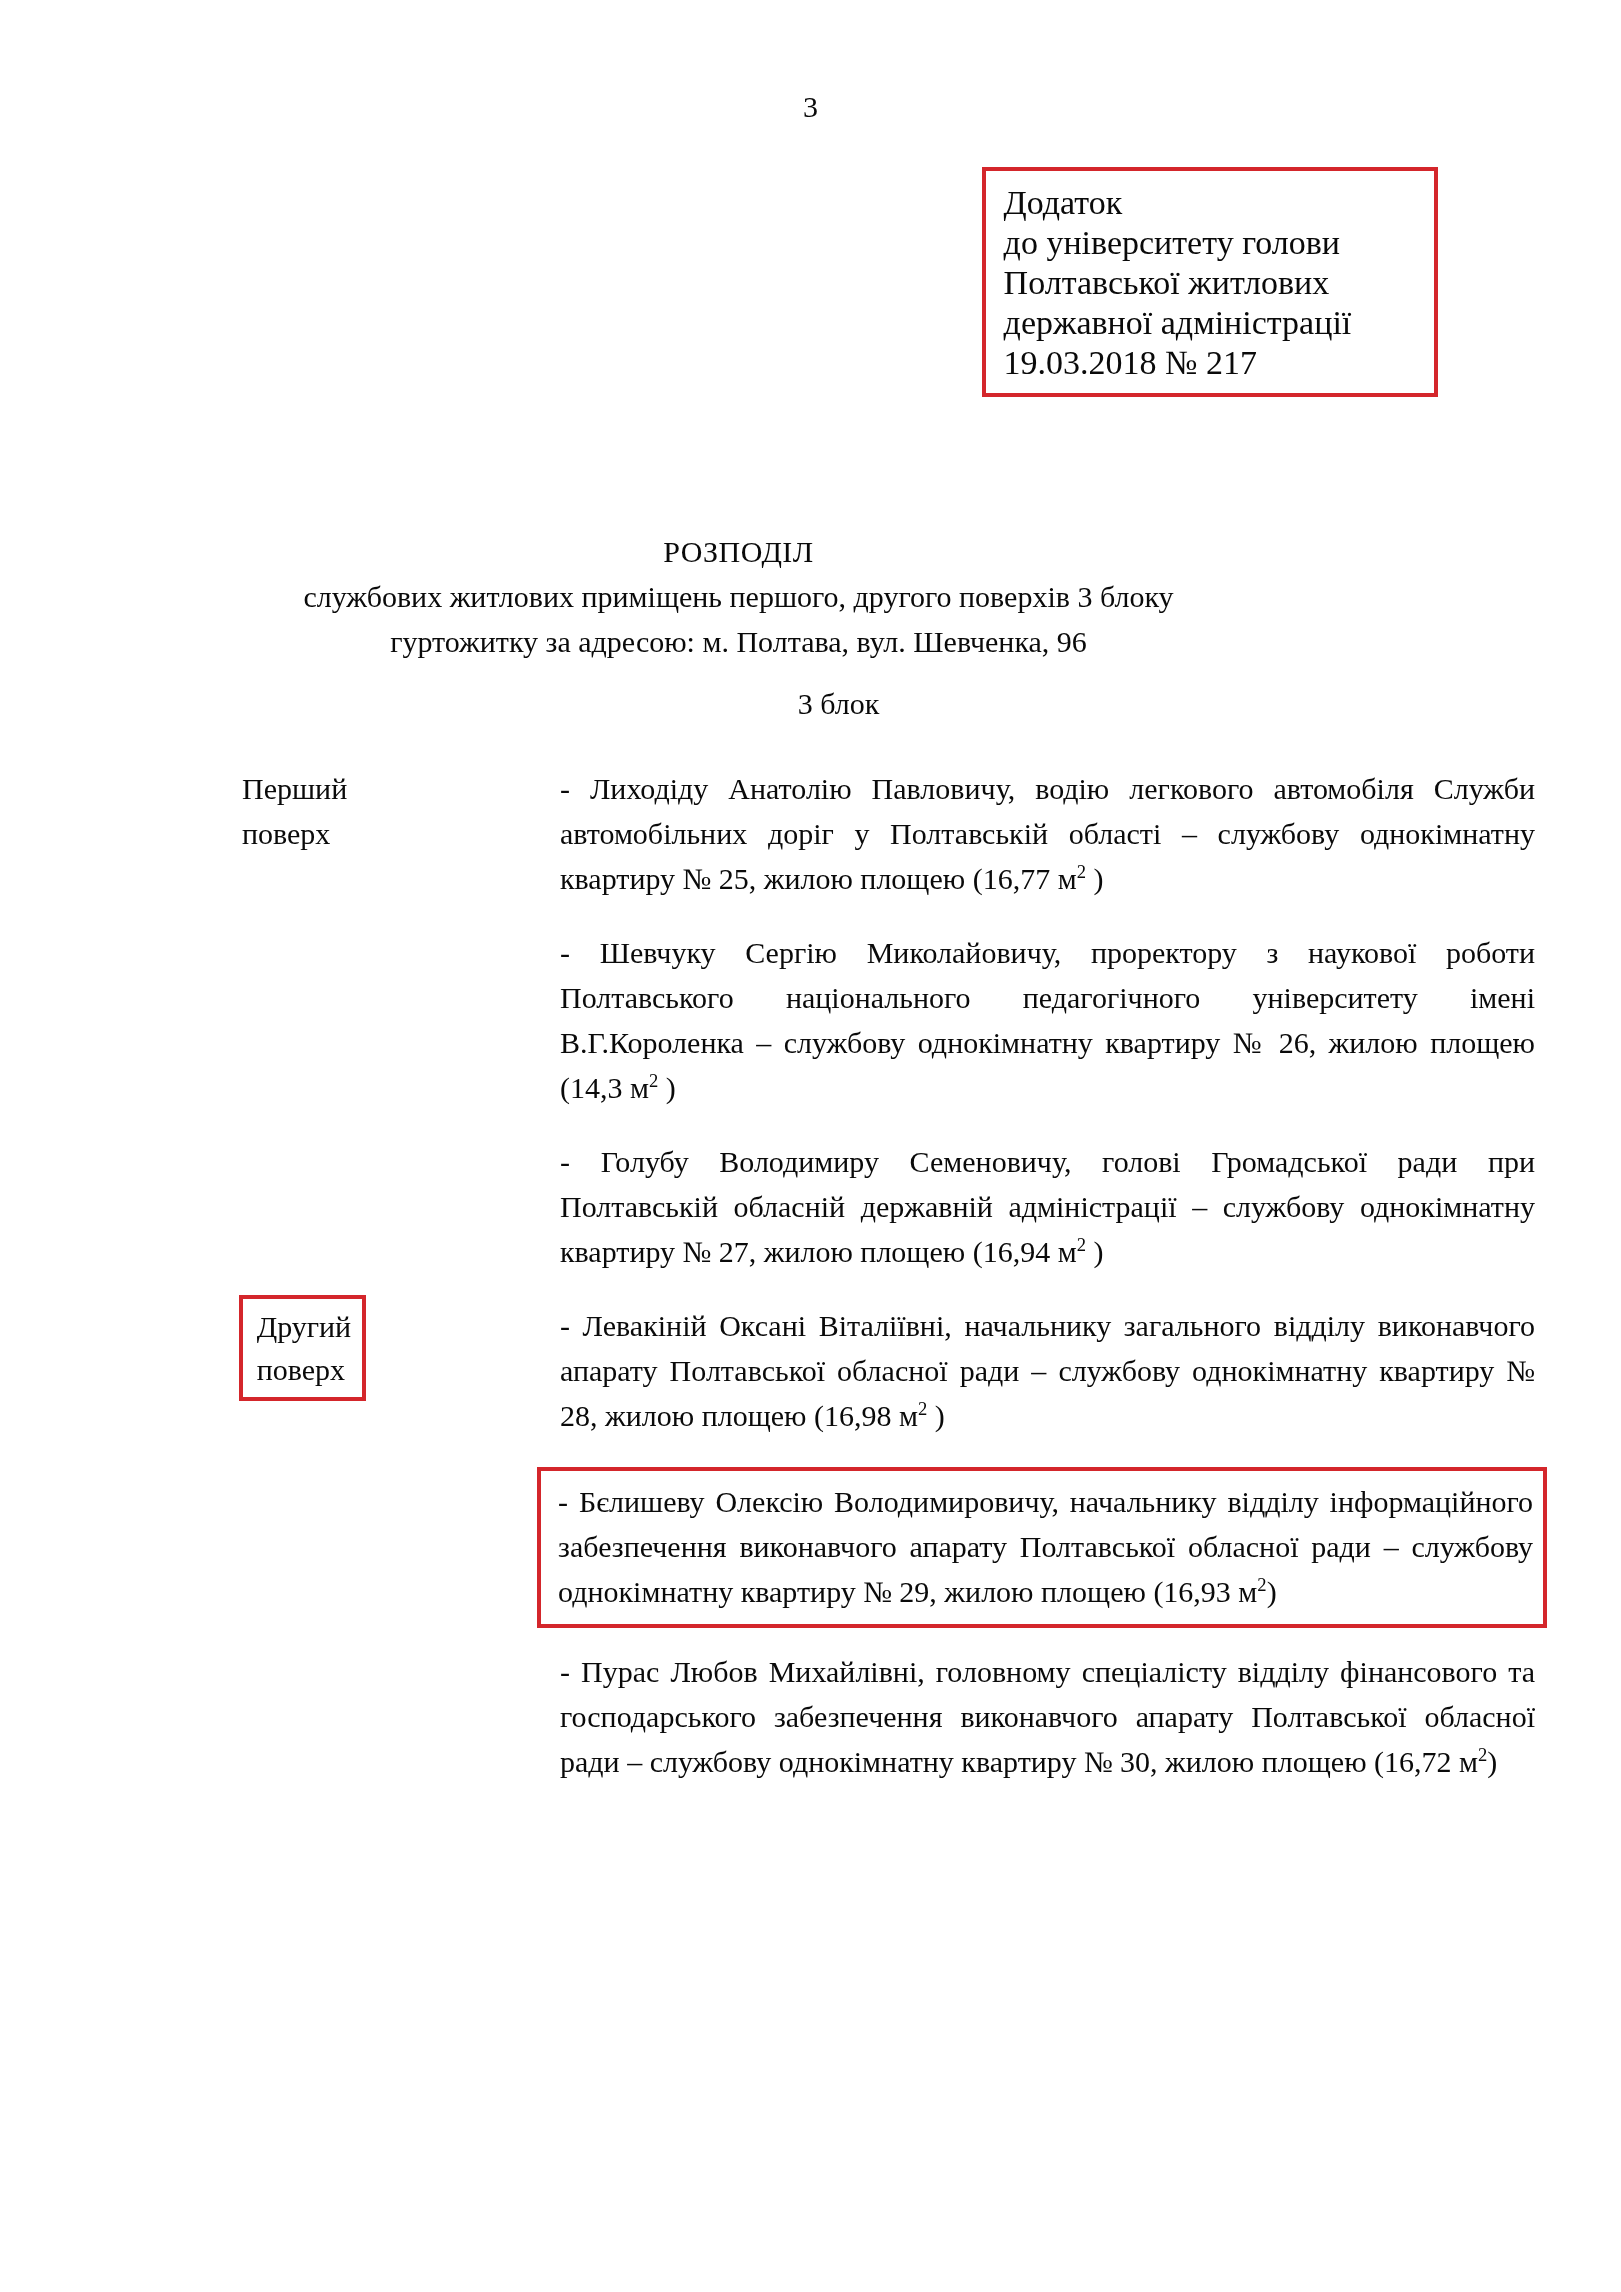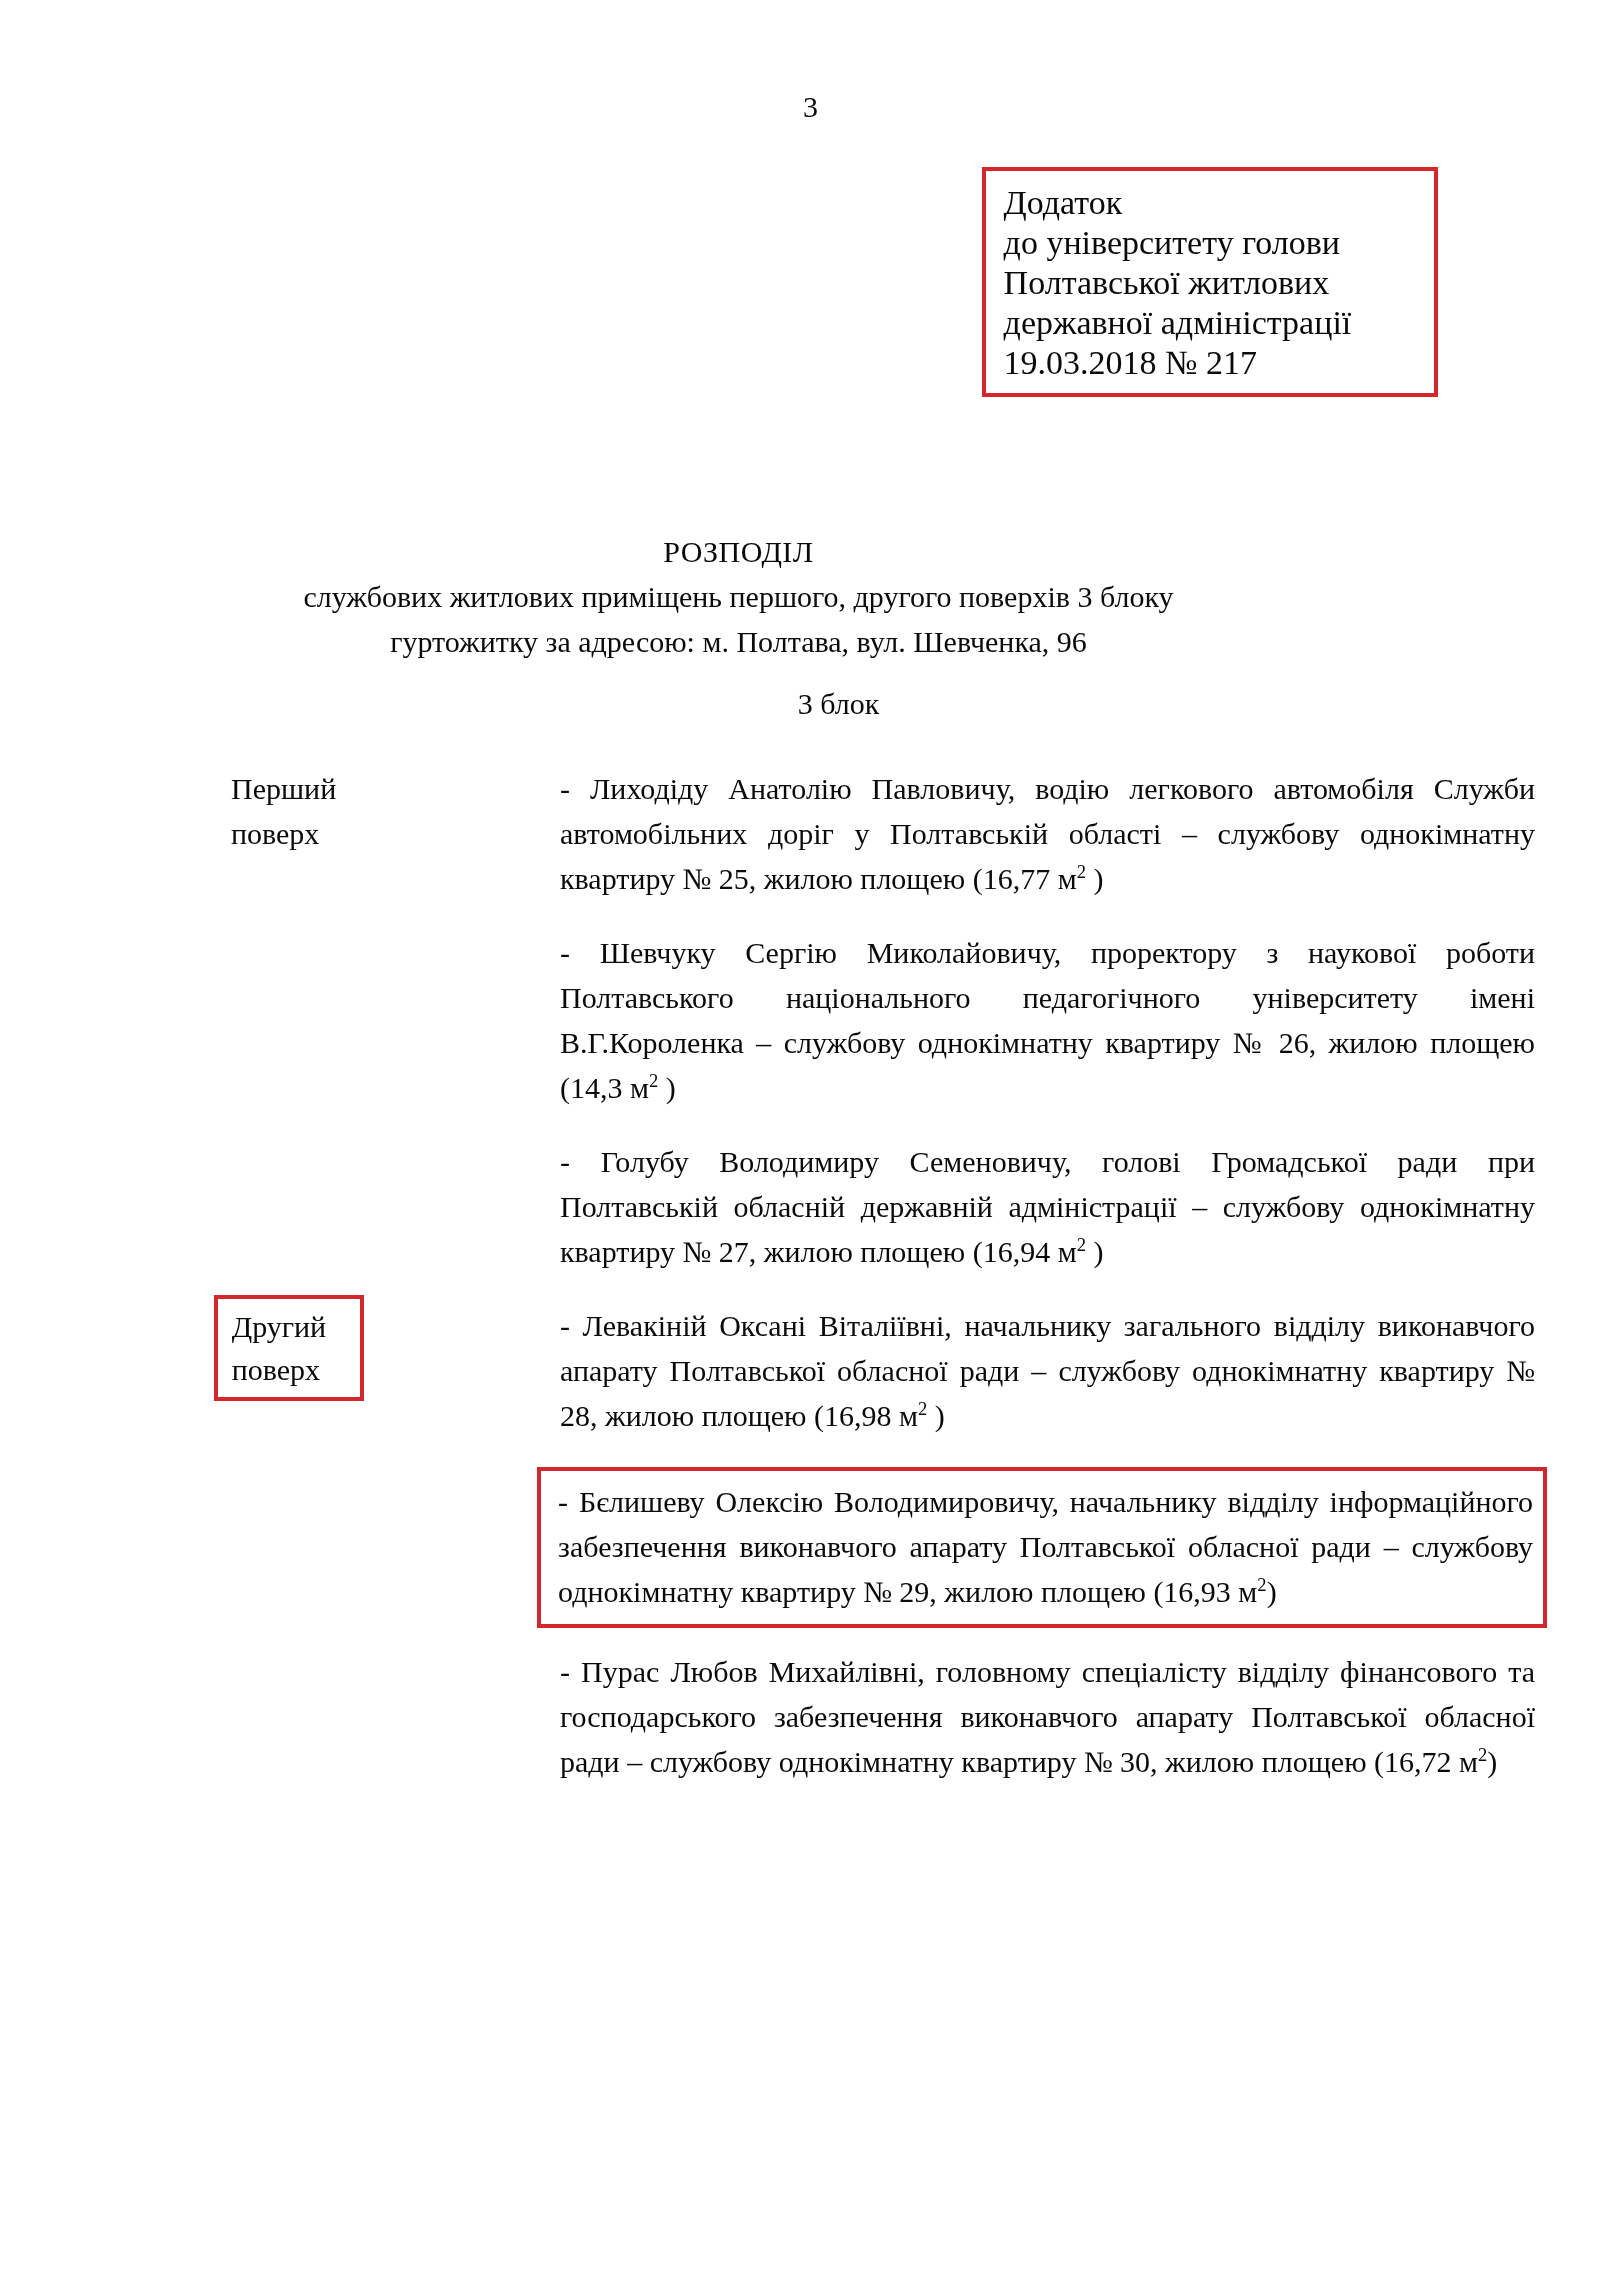--- a/index.html
+++ b/index.html
@@ -88,30 +88,30 @@
     width: 1621px;
   }
 
   .floor-group {
     position: relative;
     display: block;
   }
 
   .floor-label {
     position: absolute;
-    left: 231px;
+    left: 242px;
     top: 0;
     width: 196px;
     font-size: 30px;
     line-height: 45px;
   }
   .floor-label.boxed {
-    left: 214px;
+    left: 239px;
     top: -7.8px;
-    width: 150px;
+    width: 127px;
     border: 4.9px solid #d4262b;
     box-sizing: border-box;
     padding: 5.9px 9.8px 5.9px 13.7px;
     line-height: 43px;
   }
   .floor-label .ln { display: block; white-space: nowrap; }
 
   .entries {
     margin-left: 560px;
     width: 0;

